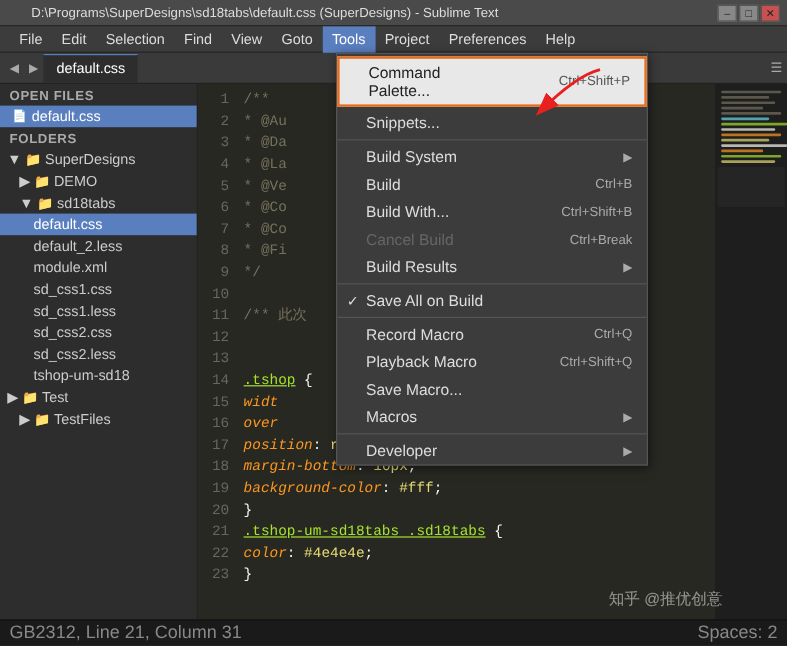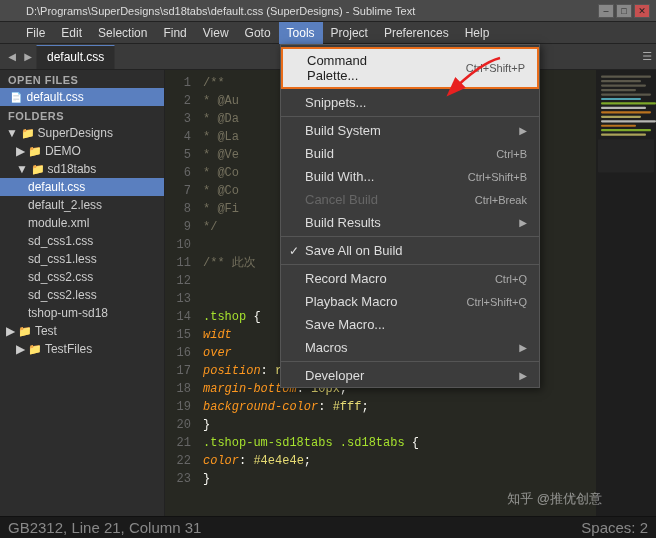--- a/index.html
+++ b/index.html
@@ -43,21 +43,21 @@
       color: #222;
       cursor: pointer;
     }
     .win-btn.close { background: #c75050; }
     
     #menu-bar {
       background: #3c3c3c;
       height: 22px;
       display: flex;
       align-items: center;
-      padding: 0 18px;
+      padding: 0 8px;
       border-bottom: 1px solid #222;
     }
     .menu-item {
       padding: 2px 8px;
       color: #ddd;
       font-size: 12px;
       cursor: pointer;
       height: 22px;
       display: flex;
       align-items: center;
@@ -177,21 +177,21 @@
       bottom: 0;
       font-family: 'Courier New', monospace;
       font-size: 12px;
       line-height: 18px;
       padding: 4px 4px;
       color: #f8f8f2;
       overflow: hidden;
     }
     .code-line { height: 18px; white-space: nowrap; }
     .cm { color: #75715e; }
-    .cn { color: #a6e22e; }
+    .cn { color: #a6e22e; text-decoration: underline; }
     .vl { color: #e6db74; }
     .pn { color: #f8f8f2; }
     .pp { color: #fd971f; font-style: italic; }
     
     #minimap {
       width: 60px;
       background: #1e1e1e;
       flex-shrink: 0;
       overflow: hidden;
     }

